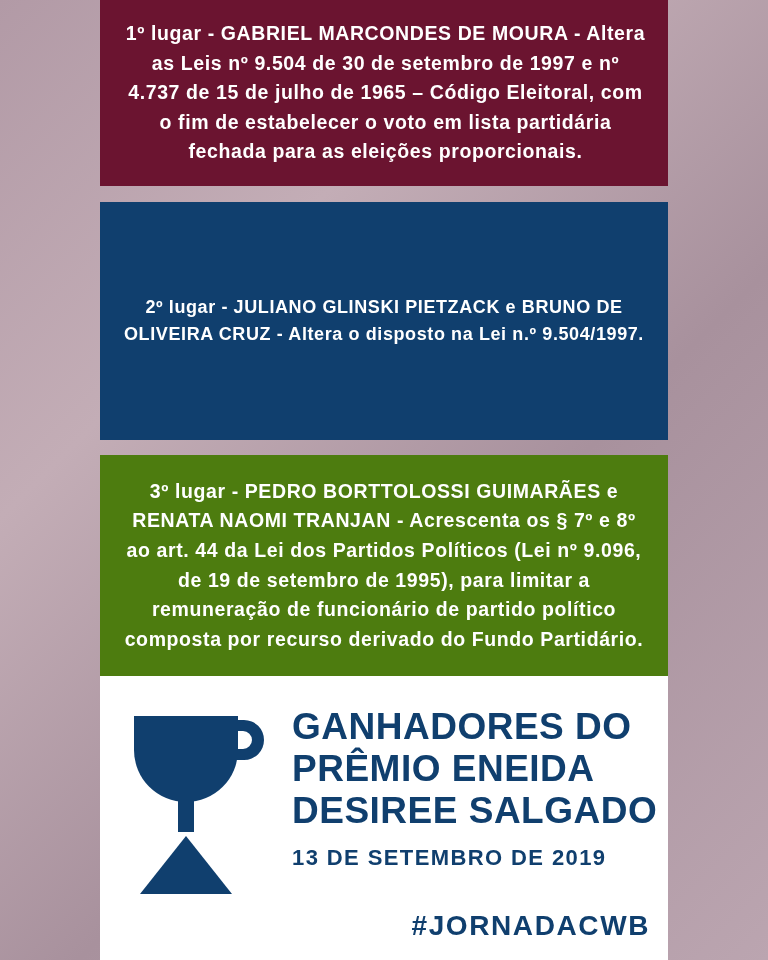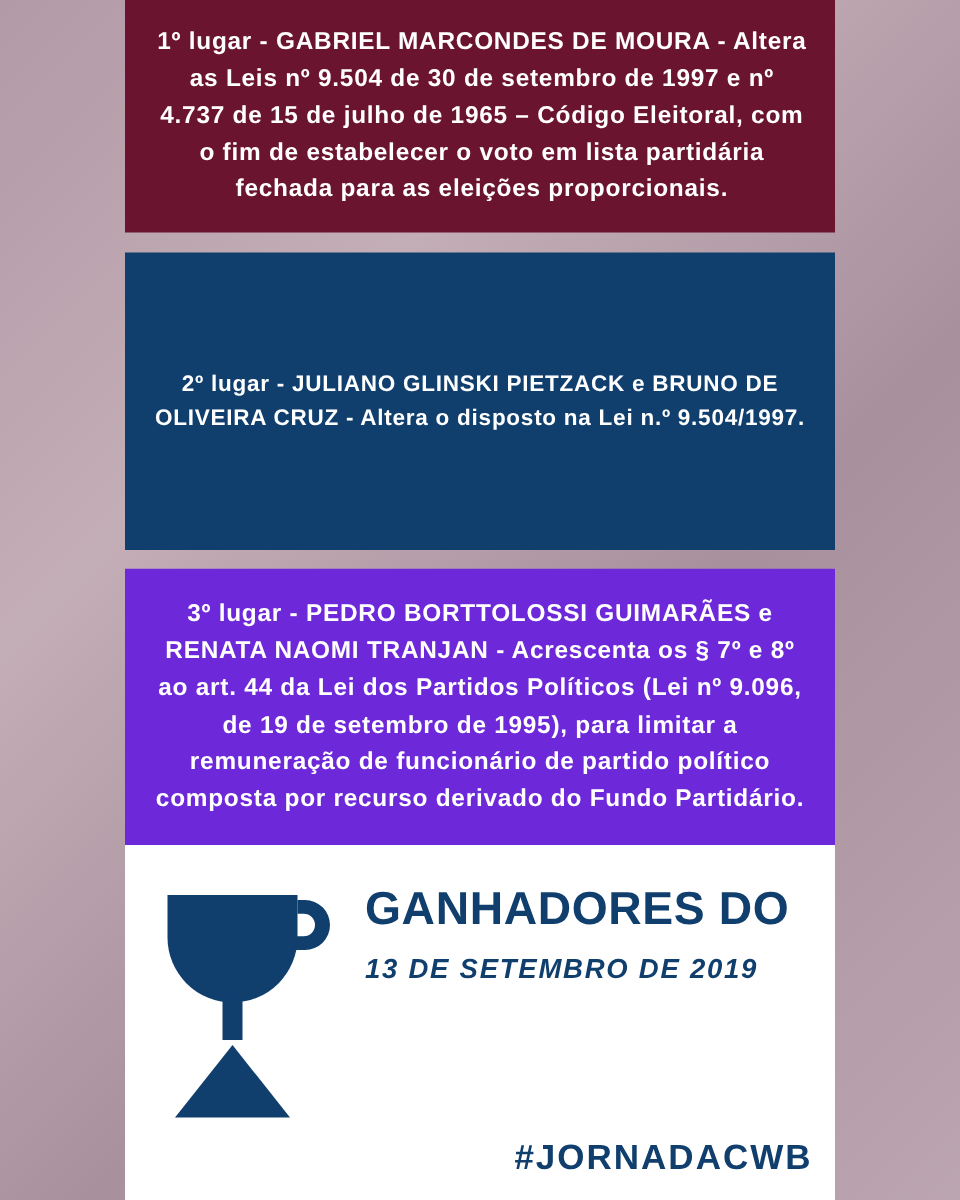--- a/index.html
+++ b/index.html
@@ -53,21 +53,21 @@
     background: #103f6e;
   }
   #card-second .card-text {
     color: #ffffff;
     font-size: 18px;
   }
   
   #card-third {
     top: 455px;
     height: 221px;
-    background: #6d28d9;
+    background: #4d7c0f;
   }
   #card-third .card-text {
     color: #ffffff;
     font-size: 19.5px;
   }
   
   #footer-panel {
     position: absolute;
     left: 100px;
     top: 676px;
@@ -101,21 +101,20 @@
     font-weight: bold;
     line-height: 1.13;
     letter-spacing: 0.5px;
   }
   .date-line {
     color: #103f6e;
     font-size: 22px;
     font-weight: bold;
     letter-spacing: 1.4px;
     margin-top: 14px;
-    font-style: italic;
   }
   .hashtag {
     position: absolute;
     right: 18px;
     bottom: 18px;
     color: #103f6e;
     font-size: 28px;
     font-weight: bold;
     letter-spacing: 1.6px;
   }
@@ -146,20 +145,22 @@
             <path d="M20 18 h104 v34 a52 52 0 0 1 -104 0 z"></path>
             <path d="M124 22 h6 a20 20 0 0 1 0 40 h-10 v-11 h9 a9 9 0 0 0 0 -18 h-5 z"></path>
             <rect x="64" y="100" width="16" height="34"></rect>
             <path d="M26 196 h92 l-46 -58 z"></path>
           </g>
         </svg>
       </span>
 
       <div class="title-block">
         <div class="main-title">GANHADORES DO</div>
+        <div class="main-title">PRÊMIO ENEIDA</div>
+        <div class="main-title">DESIREE SALGADO</div>
         <div class="date-line">13 DE SETEMBRO DE 2019</div>
       </div>
 
       <div class="hashtag">#JORNADACWB</div>
 
     </div>
   </div>
 
 </div>
 

